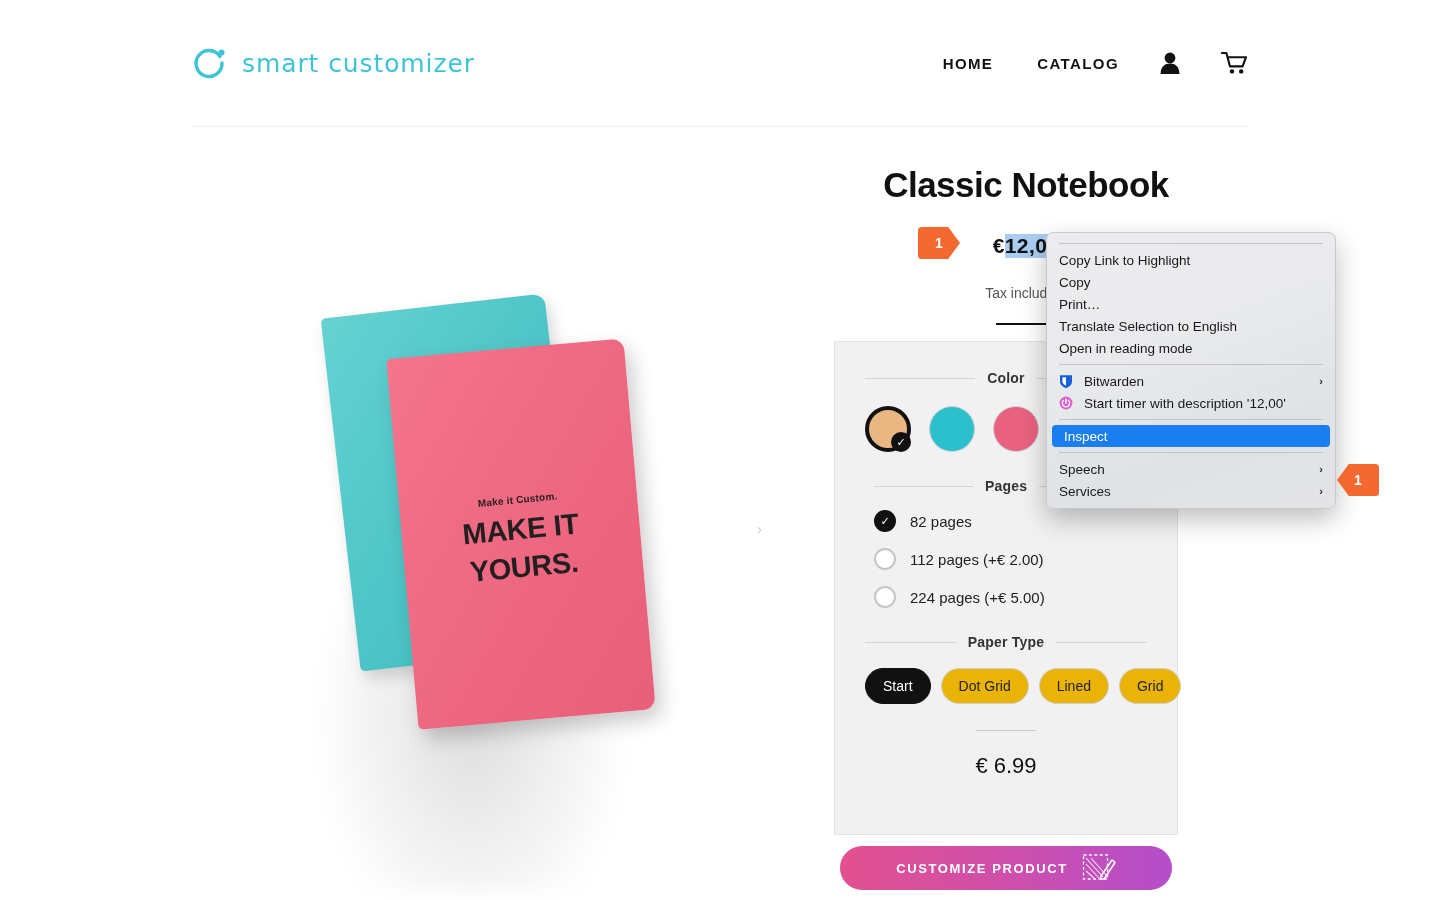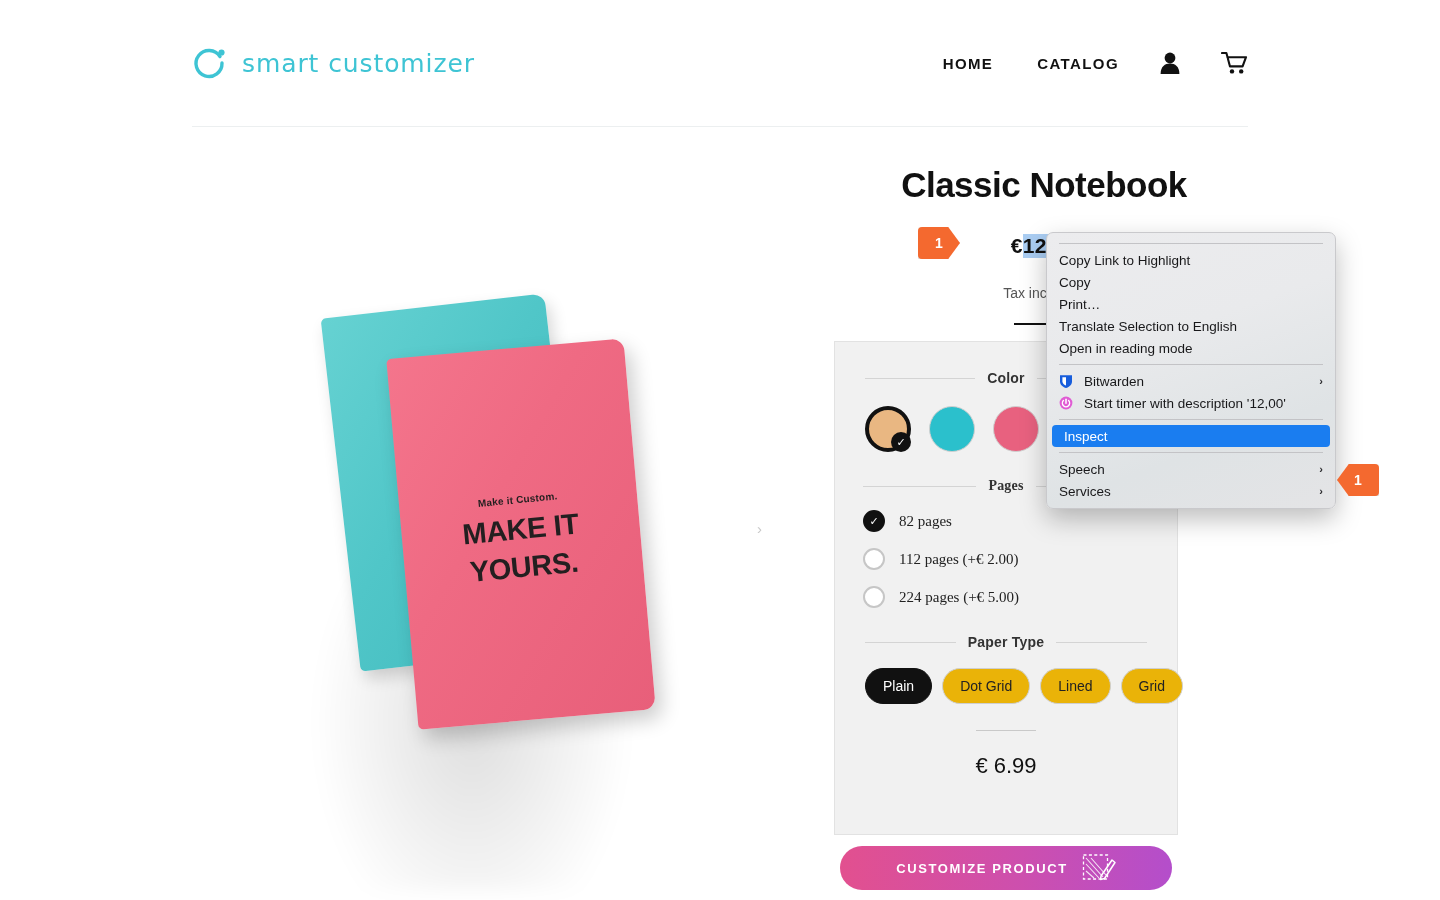--- a/index.html
+++ b/index.html
@@ -71,21 +71,21 @@
   }
   .cover-big {
     margin-top: 10px; font-size: 29px; font-weight: 800; color: #231f20;
     line-height: 0.98; letter-spacing: -0.4px; font-family: "Liberation Sans", sans-serif;
   }
   .gallery-next {
     position: absolute; left: 565px; top: 370px; font-size: 15px; color: #c8c8c8;
   }
 
   
-  .product-col { position: absolute; left: 834px; top: 150px; width: 420px; }
+  .product-col { position: absolute; left: 816px; top: 150px; width: 420px; }
   .product-title {
     text-align: center; font-size: 35px; font-weight: 800; color: #111;
     letter-spacing: -0.5px; font-family: "Liberation Sans", sans-serif;
     margin-top: 15px;
   }
   .price-row {
     position: relative; margin-top: 24px; height: 34px;
     display: flex; align-items: center; justify-content: center;
   }
   .price-main {
@@ -117,21 +117,21 @@
   .swatch {
     position: relative; width: 46px; height: 46px; border-radius: 50%;
     border: 1px solid #cfcfcf;
   }
   .swatch.selected { border: 4px solid #111; }
   .swatch .tick {
     position: absolute; right: -4px; bottom: -4px; width: 20px; height: 20px;
     background: #111; border-radius: 50%; color: #fff; font-size: 11px;
     display: flex; align-items: center; justify-content: center;
   }
-  .pages-block { padding: 26px 28px 0; font-family: Liberation Serif, serif; }
+  .pages-block { padding: 26px 39px 0; }
   .radio-row { display: flex; align-items: center; gap: 14px; margin-top: 16px; }
   .radio {
     width: 22px; height: 22px; border-radius: 50%; border: 2px solid #c6c6c6;
     background: #fff; flex: none;
   }
   .radio.checked {
     background: #111; border-color: #111; color: #fff; font-size: 11px;
     display: flex; align-items: center; justify-content: center;
   }
   .radio-label { font-size: 15px; color: #222; }
@@ -281,21 +281,21 @@
       </div>
       <div class="radio-row">
         <span class="radio"></span>
         <span class="radio-label">224 pages (+€ 5.00)</span>
       </div>
     </div>
 
     <div class="paper-block">
       <div class="group-title">Paper Type</div>
       <div class="chip-row">
-        <div class="chip active">Plain</div>
+        <div class="chip active">Start</div>
         <div class="chip">Dot Grid</div>
         <div class="chip">Lined</div>
         <div class="chip">Grid</div>
       </div>
     </div>
 
     <div class="panel-rule"></div>
     <div class="total-price">€ 6.99</div>
   </div>
 

